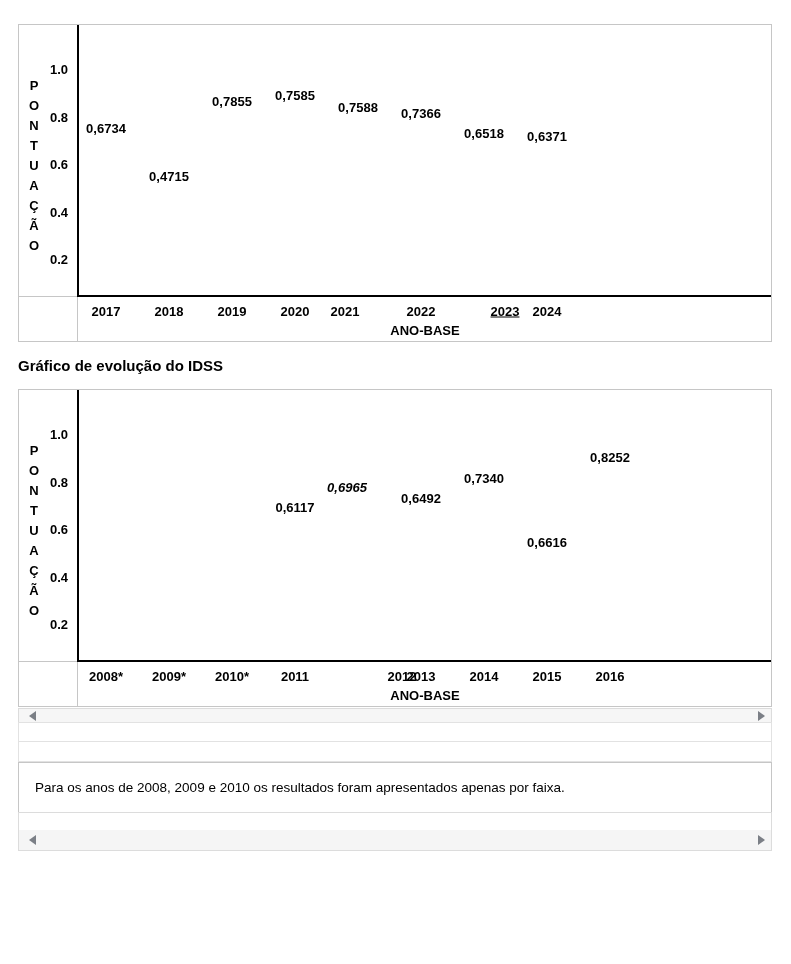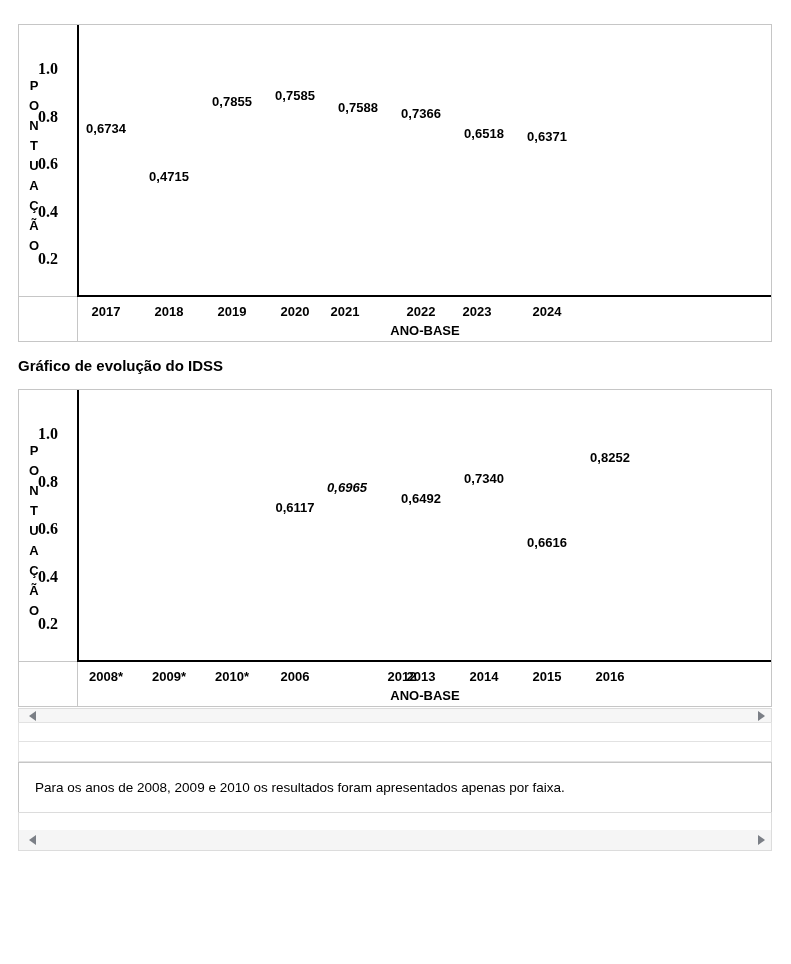--- a/index.html
+++ b/index.html
@@ -24,22 +24,22 @@
   }
   .x-row {
     position: absolute; left: 58px; right: 0; top: 272px; bottom: 0;
     border-left: 1px solid #c6c6c6;
   }
   .ylabel-letter {
     position: absolute; left: 6px; width: 18px; text-align: center;
     font-size: 13px; font-weight: bold; transform: translateY(-50%);
   }
   .ytick {
-    position: absolute; left: 9px; width: 40px; text-align: center;
-    font-size: 16px; font-weight: bold; transform: translateY(-50%); font-family: Liberation Serif, serif;
+    position: absolute; left: 9px; width: 40px; text-align: right;
+    font-size: 13px; font-weight: bold; transform: translateY(-50%);
   }
   .pt-label, .year-label {
     position: absolute; font-size: 13px; font-weight: bold;
     white-space: nowrap; transform: translate(-50%, -50%);
   }
   .xaxis-title {
     position: absolute; font-size: 13px; font-weight: bold;
     white-space: nowrap; transform: translate(-50%, -50%);
   }
 
@@ -112,21 +112,21 @@
     <div class="ytick" style="top: 91.5px;">0.8</div>
     <div class="ytick" style="top: 139px;">0.6</div>
     <div class="ytick" style="top: 186.5px;">0.4</div>
     <div class="ytick" style="top: 234px;">0.2</div>
     <div class="year-label" style="left: 87px; top: 286px;">2017</div>
     <div class="year-label" style="left: 150px; top: 286px;">2018</div>
     <div class="year-label" style="left: 213px; top: 286px;">2019</div>
     <div class="year-label" style="left: 276px; top: 286px;">2020</div>
     <div class="year-label" style="left: 326px; top: 286px;">2021</div>
     <div class="year-label" style="left: 402px; top: 286px;">2022</div>
-    <div class="year-label" style="left: 458px; top: 286px;">2023</div>
+    <div class="year-label" style="left: 486px; top: 286px; text-decoration: underline;">2023</div>
     <div class="year-label" style="left: 528px; top: 286px;">2024</div>
     <div class="xaxis-title" style="left: 406px; top: 305px;">ANO-BASE</div>
     <div class="pt-label" style="left: 87px; top: 102.567px;">0,6734</div>
     <div class="pt-label" style="left: 150px; top: 150.519px;">0,4715</div>
     <div class="pt-label" style="left: 213px; top: 75.9437px;">0,7855</div>
     <div class="pt-label" style="left: 276px; top: 70px;">0,7585</div>
     <div class="pt-label" style="left: 339px; top: 82.285px;">0,7588</div>
     <div class="pt-label" style="left: 402px; top: 87.5575px;">0,7366</div>
     <div class="pt-label" style="left: 465px; top: 107.697px;">0,6518</div>
     <div class="pt-label" style="left: 528px; top: 111.189px;">0,6371</div>
@@ -148,21 +148,21 @@
     <div class="ylabel-letter" style="top: 200px;">Ã</div>
     <div class="ylabel-letter" style="top: 220px;">O</div>
     <div class="ytick" style="top: 44px;">1.0</div>
     <div class="ytick" style="top: 91.5px;">0.8</div>
     <div class="ytick" style="top: 139px;">0.6</div>
     <div class="ytick" style="top: 186.5px;">0.4</div>
     <div class="ytick" style="top: 234px;">0.2</div>
     <div class="year-label" style="left: 87px; top: 286px;">2008*</div>
     <div class="year-label" style="left: 150px; top: 286px;">2009*</div>
     <div class="year-label" style="left: 213px; top: 286px;">2010*</div>
-    <div class="year-label" style="left: 276px; top: 286px;">2006</div>
+    <div class="year-label" style="left: 276px; top: 286px;">2011</div>
     <div class="year-label" style="left: 339px; top: 286px; margin-left: 44px;">2012</div>
     <div class="year-label" style="left: 402px; top: 286px; text-align: center;">2013</div>
     <div class="year-label" style="left: 465px; top: 286px;">2014</div>
     <div class="year-label" style="left: 528px; top: 286px;">2015</div>
     <div class="year-label" style="left: 591px; top: 286px;">2016</div>
     <div class="xaxis-title" style="left: 406px; top: 305px;">ANO-BASE</div>
     <div class="pt-label" style="left: 276px; top: 117.221px;">0,6117</div>
     <div class="pt-label" style="left: 328px; top: 97.0812px; font-style: italic;">0,6965</div>
     <div class="pt-label" style="left: 402px; top: 108.315px;">0,6492</div>
     <div class="pt-label" style="left: 465px; top: 88.175px;">0,7340</div>

